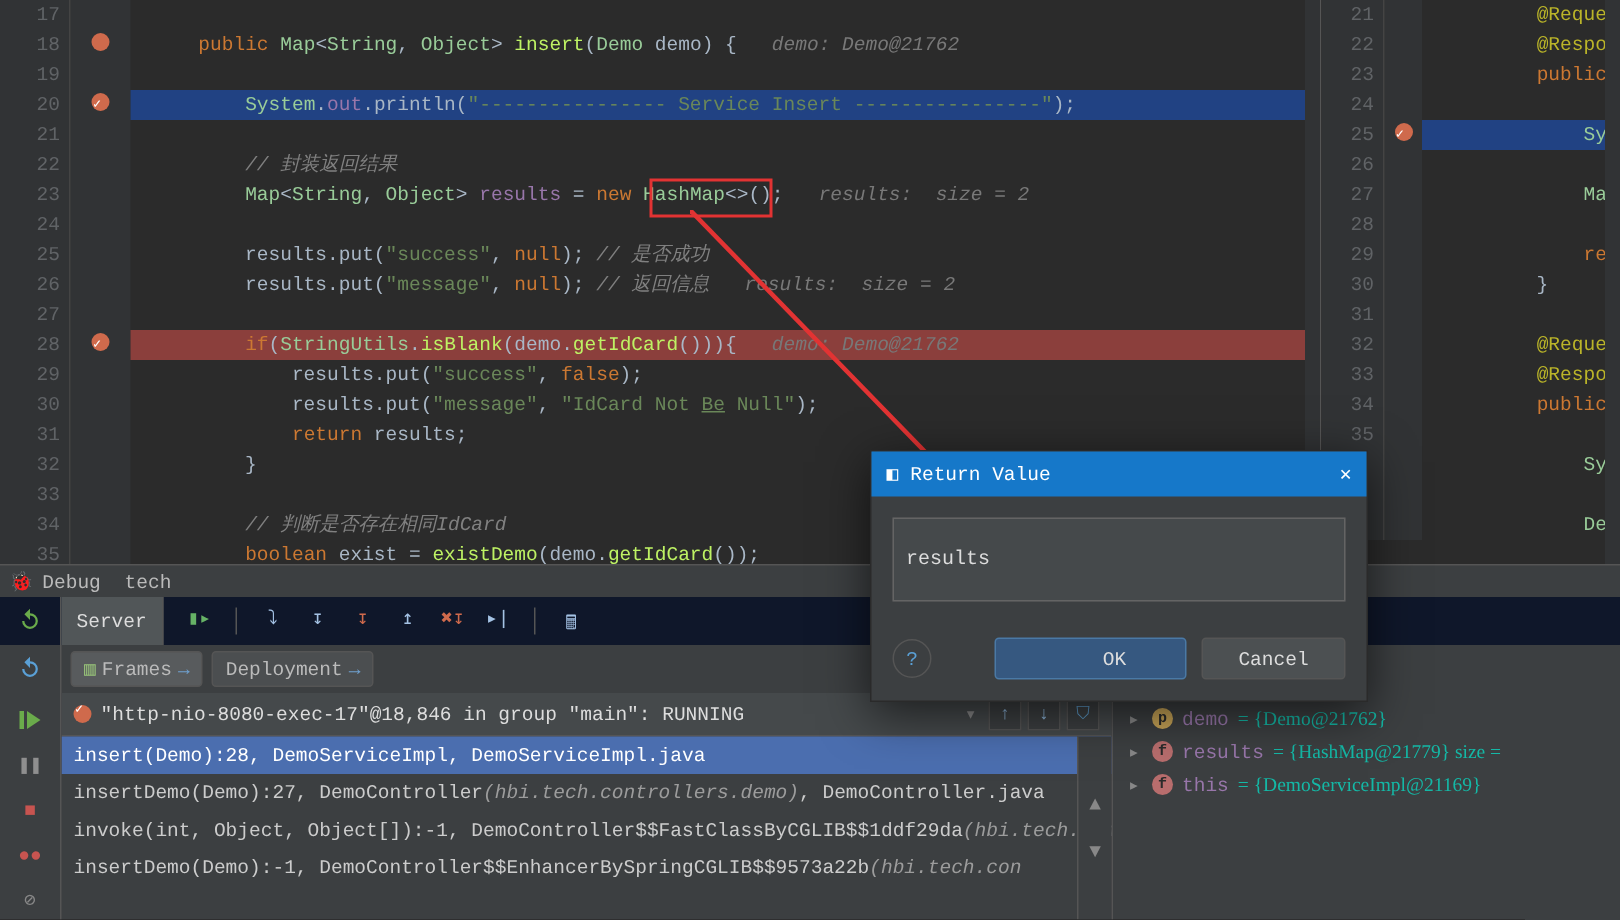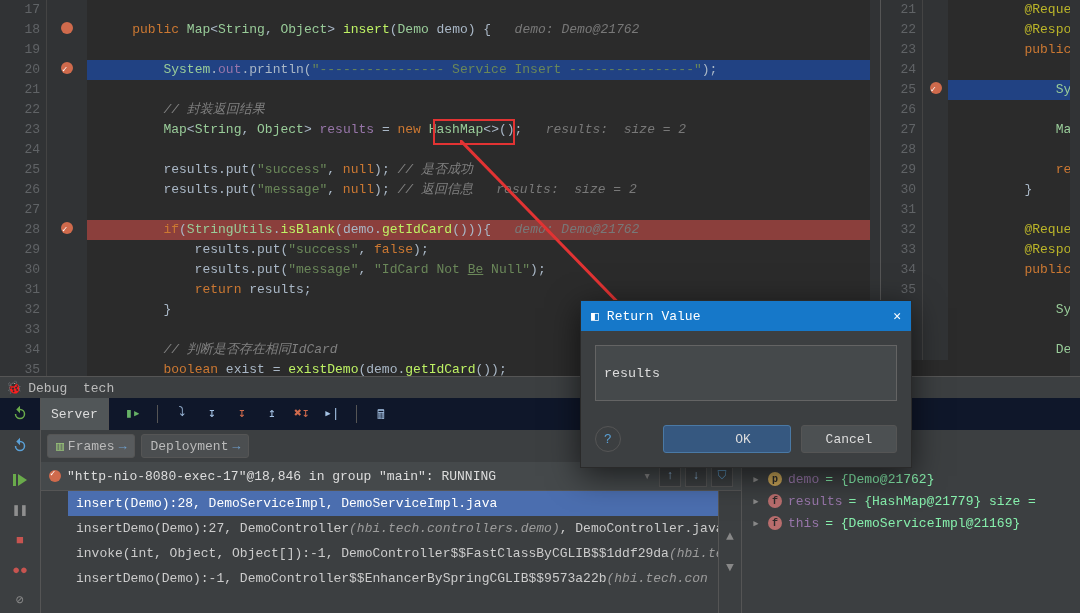--- a/index.html
+++ b/index.html
@@ -161,31 +161,31 @@
   height:25px; display:flex; align-items:center; padding:0 8px;
   color:#ccc; overflow:hidden; white-space:nowrap;
 }
 .frame.sel { background:#4b6eaf; color:#fff; }
 .frame .pkg { color:#9c9c9c; font-style:italic; }
 .frames-scroll-rail {
   position:absolute; right:0; top:0; width:22px; bottom:0;
   background:#3c3f41; border-left:1px solid #555;
   display:flex; flex-direction:column; align-items:center; justify-content:center; gap:16px;
 }
-.frames-wrap { position:relative; flex:1;margin-left:27px; }
+.frames-wrap { position:relative; flex:1; }
 .dbg-vars {
   flex:1; padding:6px 8px;
 }
 .dbg-vars .row { height:22px; display:flex; align-items:center; gap:6px; }
 .chev { color:#888; width:12px; display:inline-block; text-align:center; }
 .pill { display:inline-flex; width:14px;height:14px;border-radius:50%;align-items:center;justify-content:center;font-size:10px;font-weight:bold;}
 .pill.p{ background:#c9a557;color:#2b2b2b;}
 .pill.f{ background:#b86d6d;color:#2b2b2b;}
 .varname{ color:#9876AA; }
-.varval { color:#86efac; }
+.varval { color:#14b8a6;font-family:Liberation Serif, serif; }
 
 .dialog {
   position:absolute;
   left:580px; top:300px; width:330px;
   background:#3c3f41; border:1px solid #2a2a2a;
   box-shadow:0 8px 30px rgba(0,0,0,.6);
   z-index:50;
 }
 .dlg-title {
   height:30px; background:#1678c9; color:#fff;

